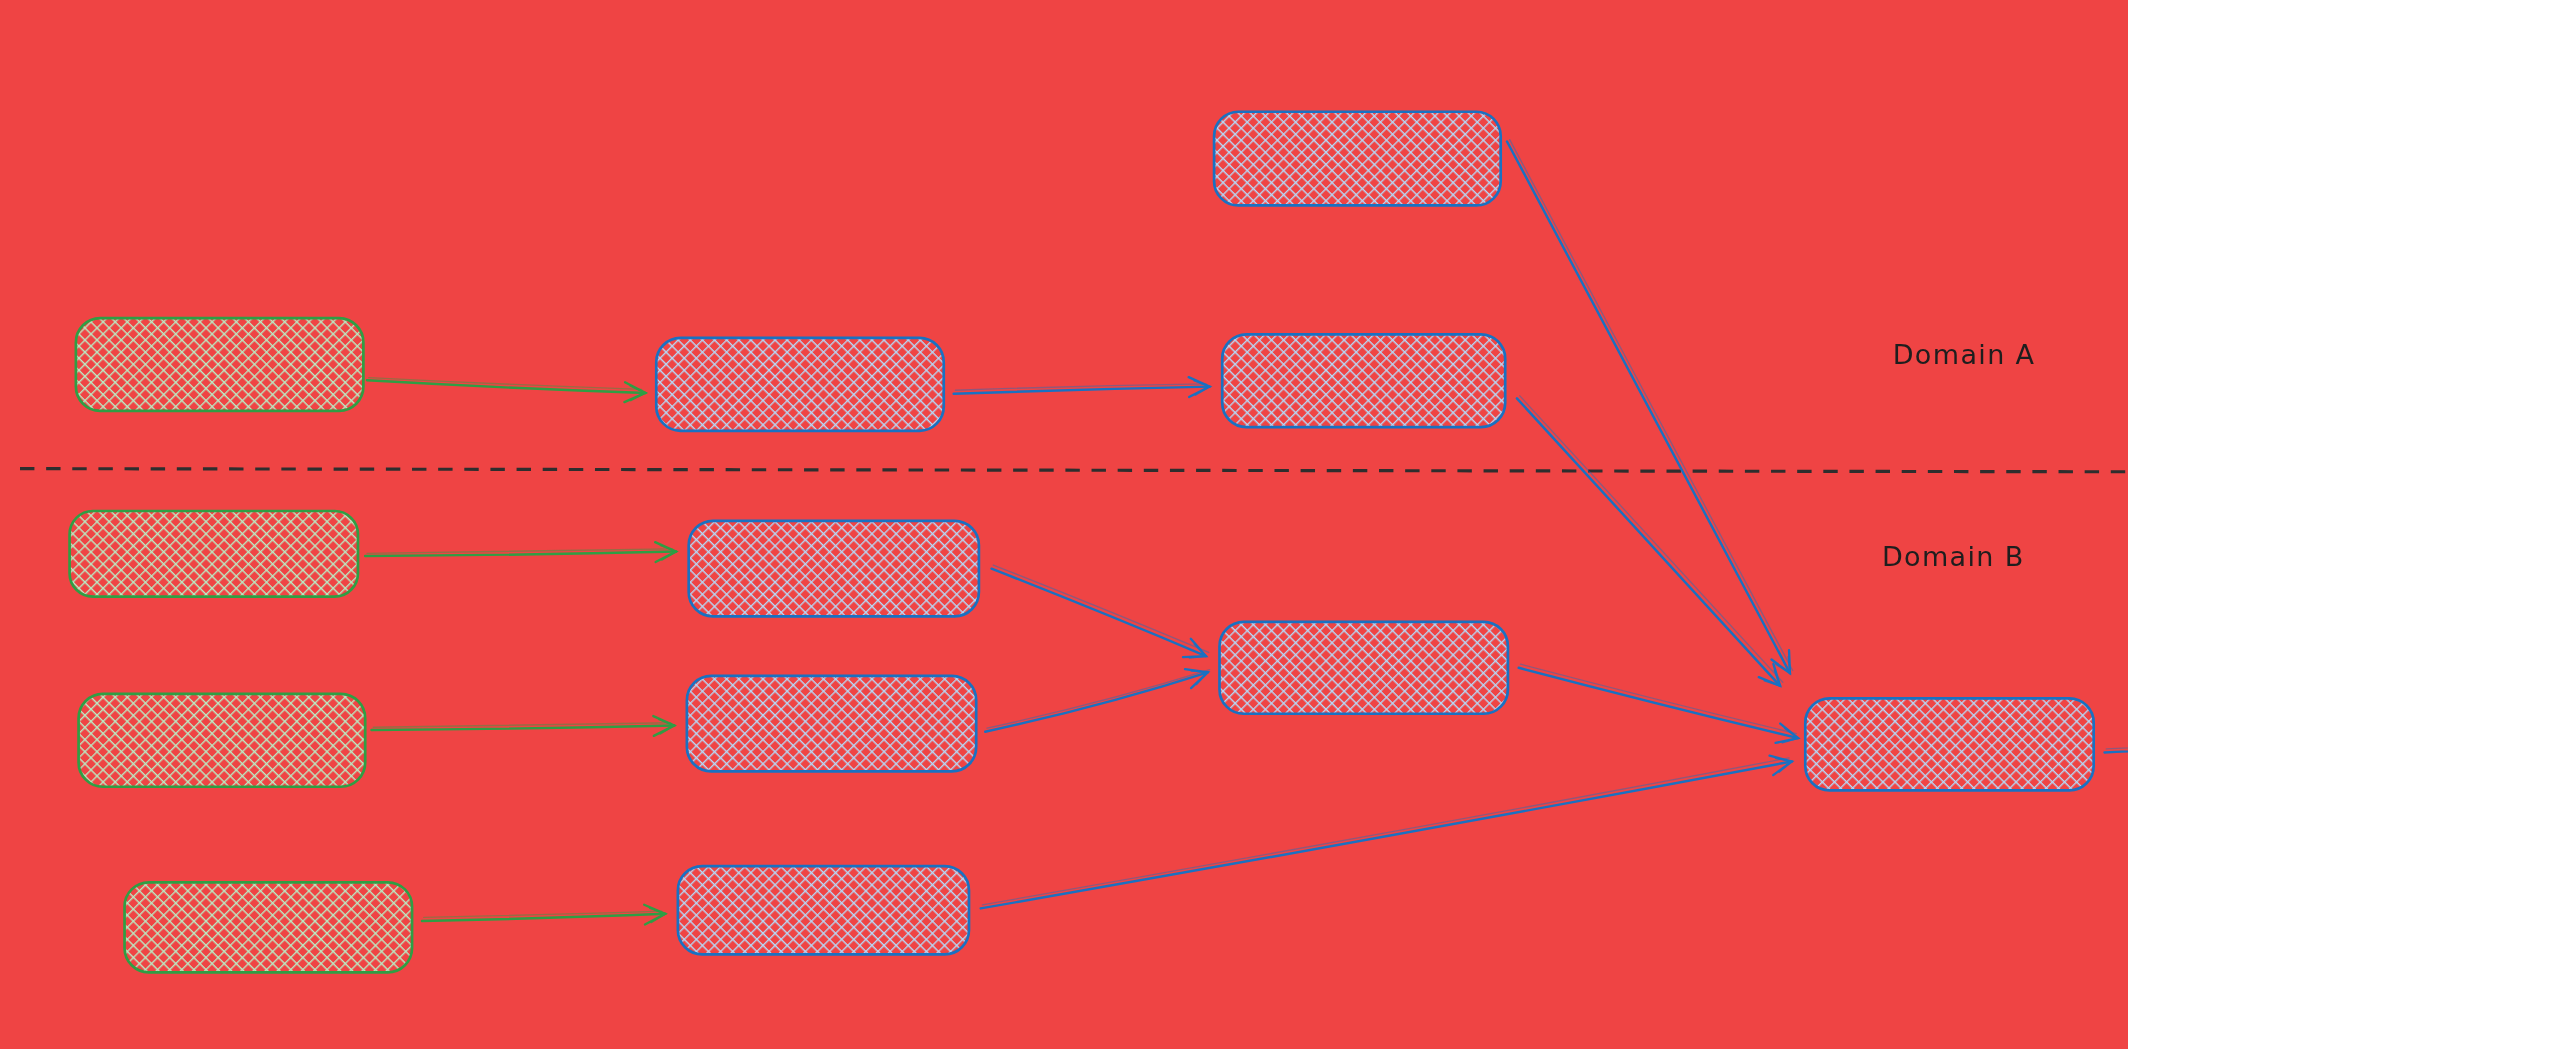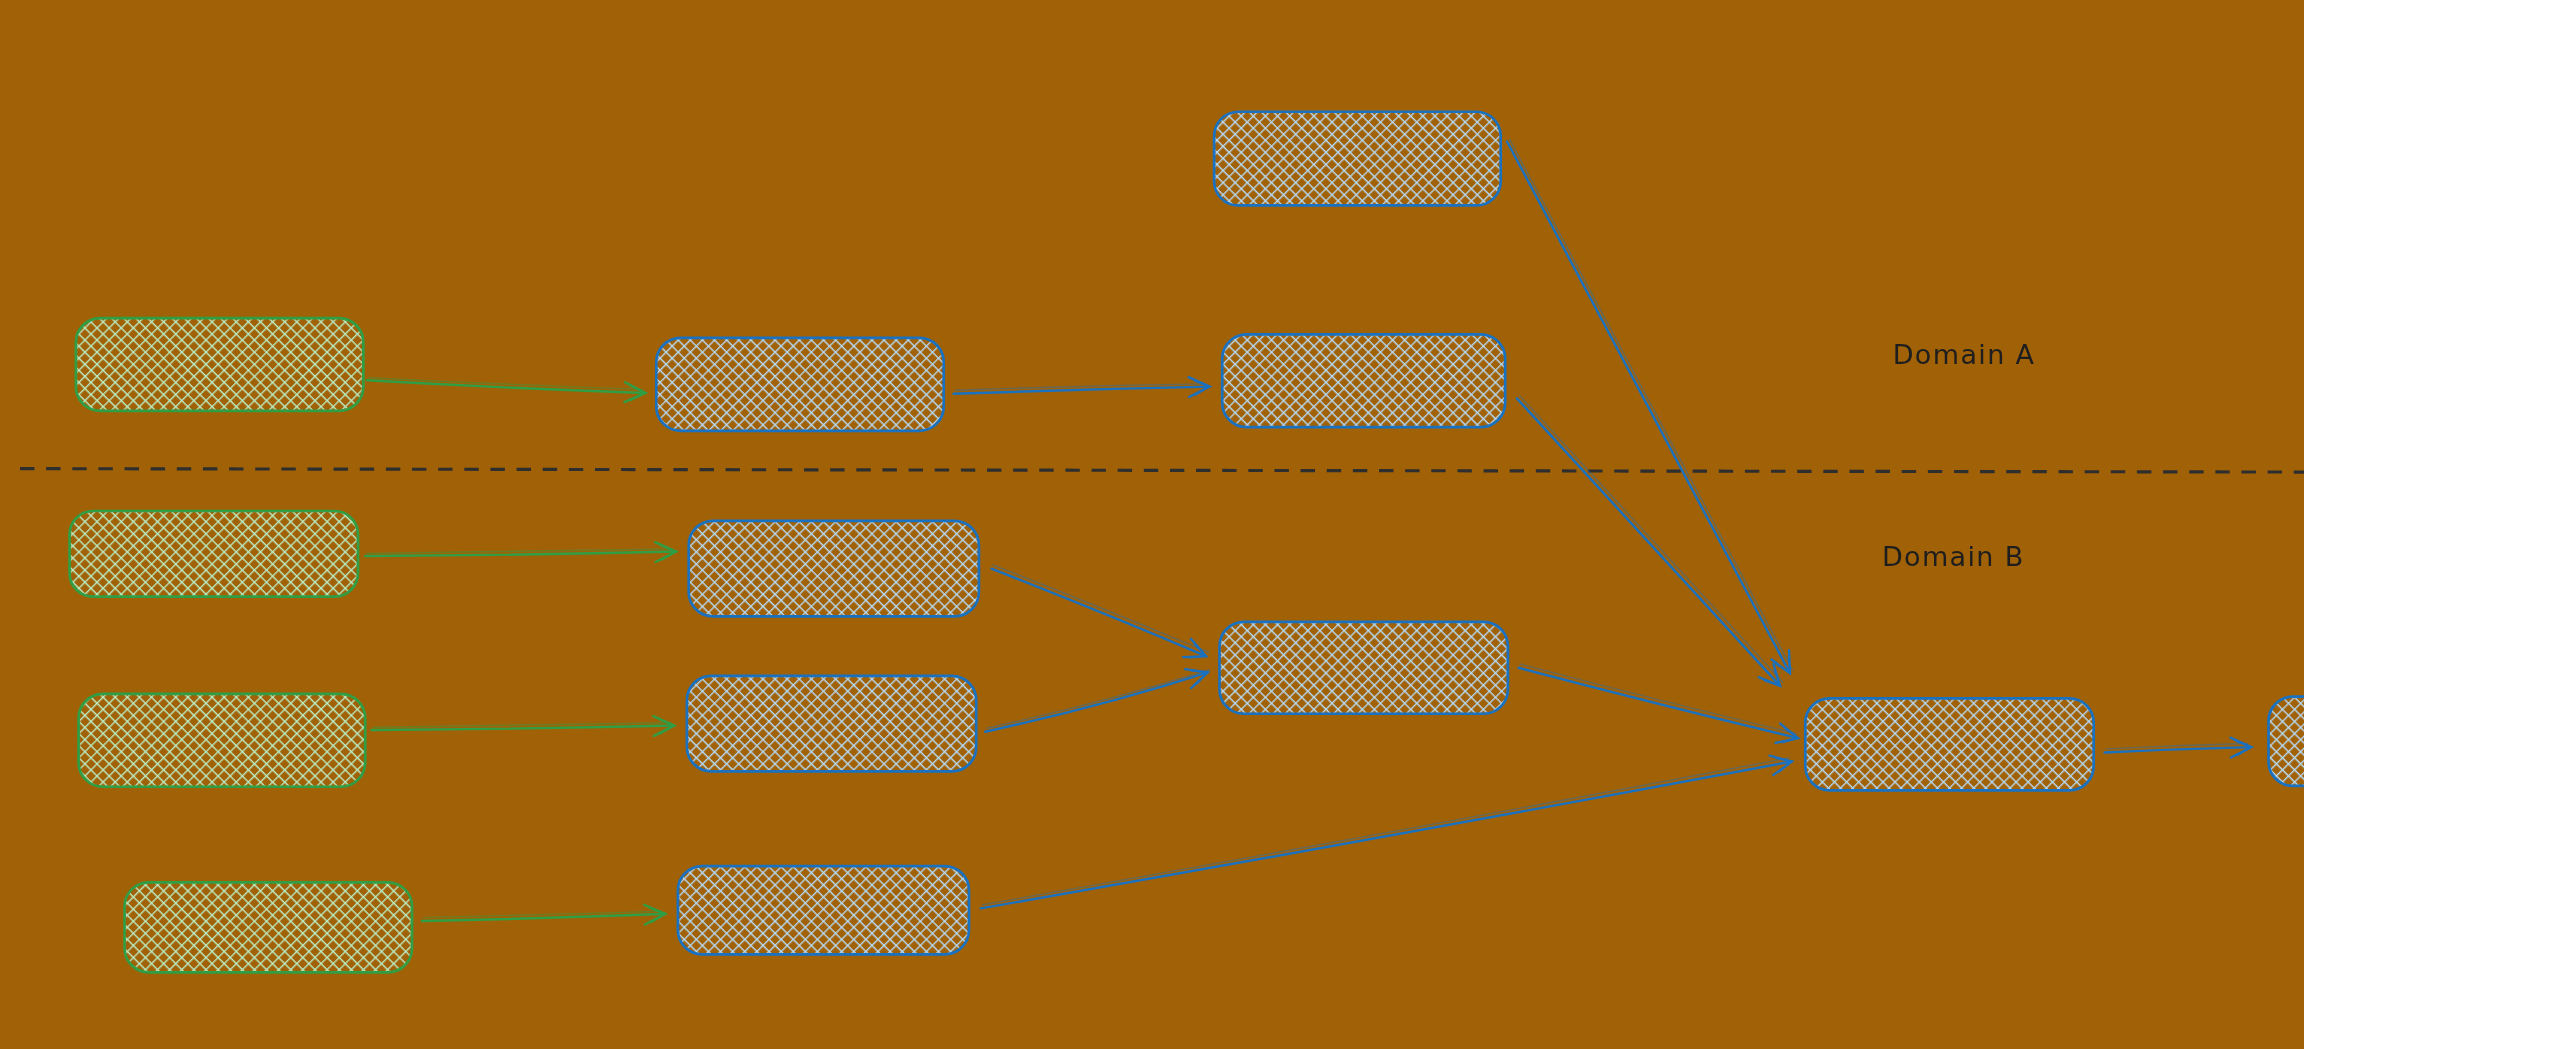--- a/index.html
+++ b/index.html
@@ -1,20 +1,20 @@
 <!DOCTYPE html>
 <html style="font-size:14.4px"><head>
 <meta charset="utf-8">
 <style>
   html, body { margin: 0; padding: 0; background: #ffffff; }
   .stage {
     position: relative;
-    width: 2304px;
+    width: 2128px;
     height: 1049px;
-    background: #a16207;
+    background: #ef4444;
     overflow: hidden;
     font-family: "DejaVu Sans", sans-serif;
   }
   svg { display: block; }
   .domain-label {
     font-family: "DejaVu Sans", sans-serif;
     font-size: 30px;
     letter-spacing: 1.5px;
     font-weight: 500;
   }

